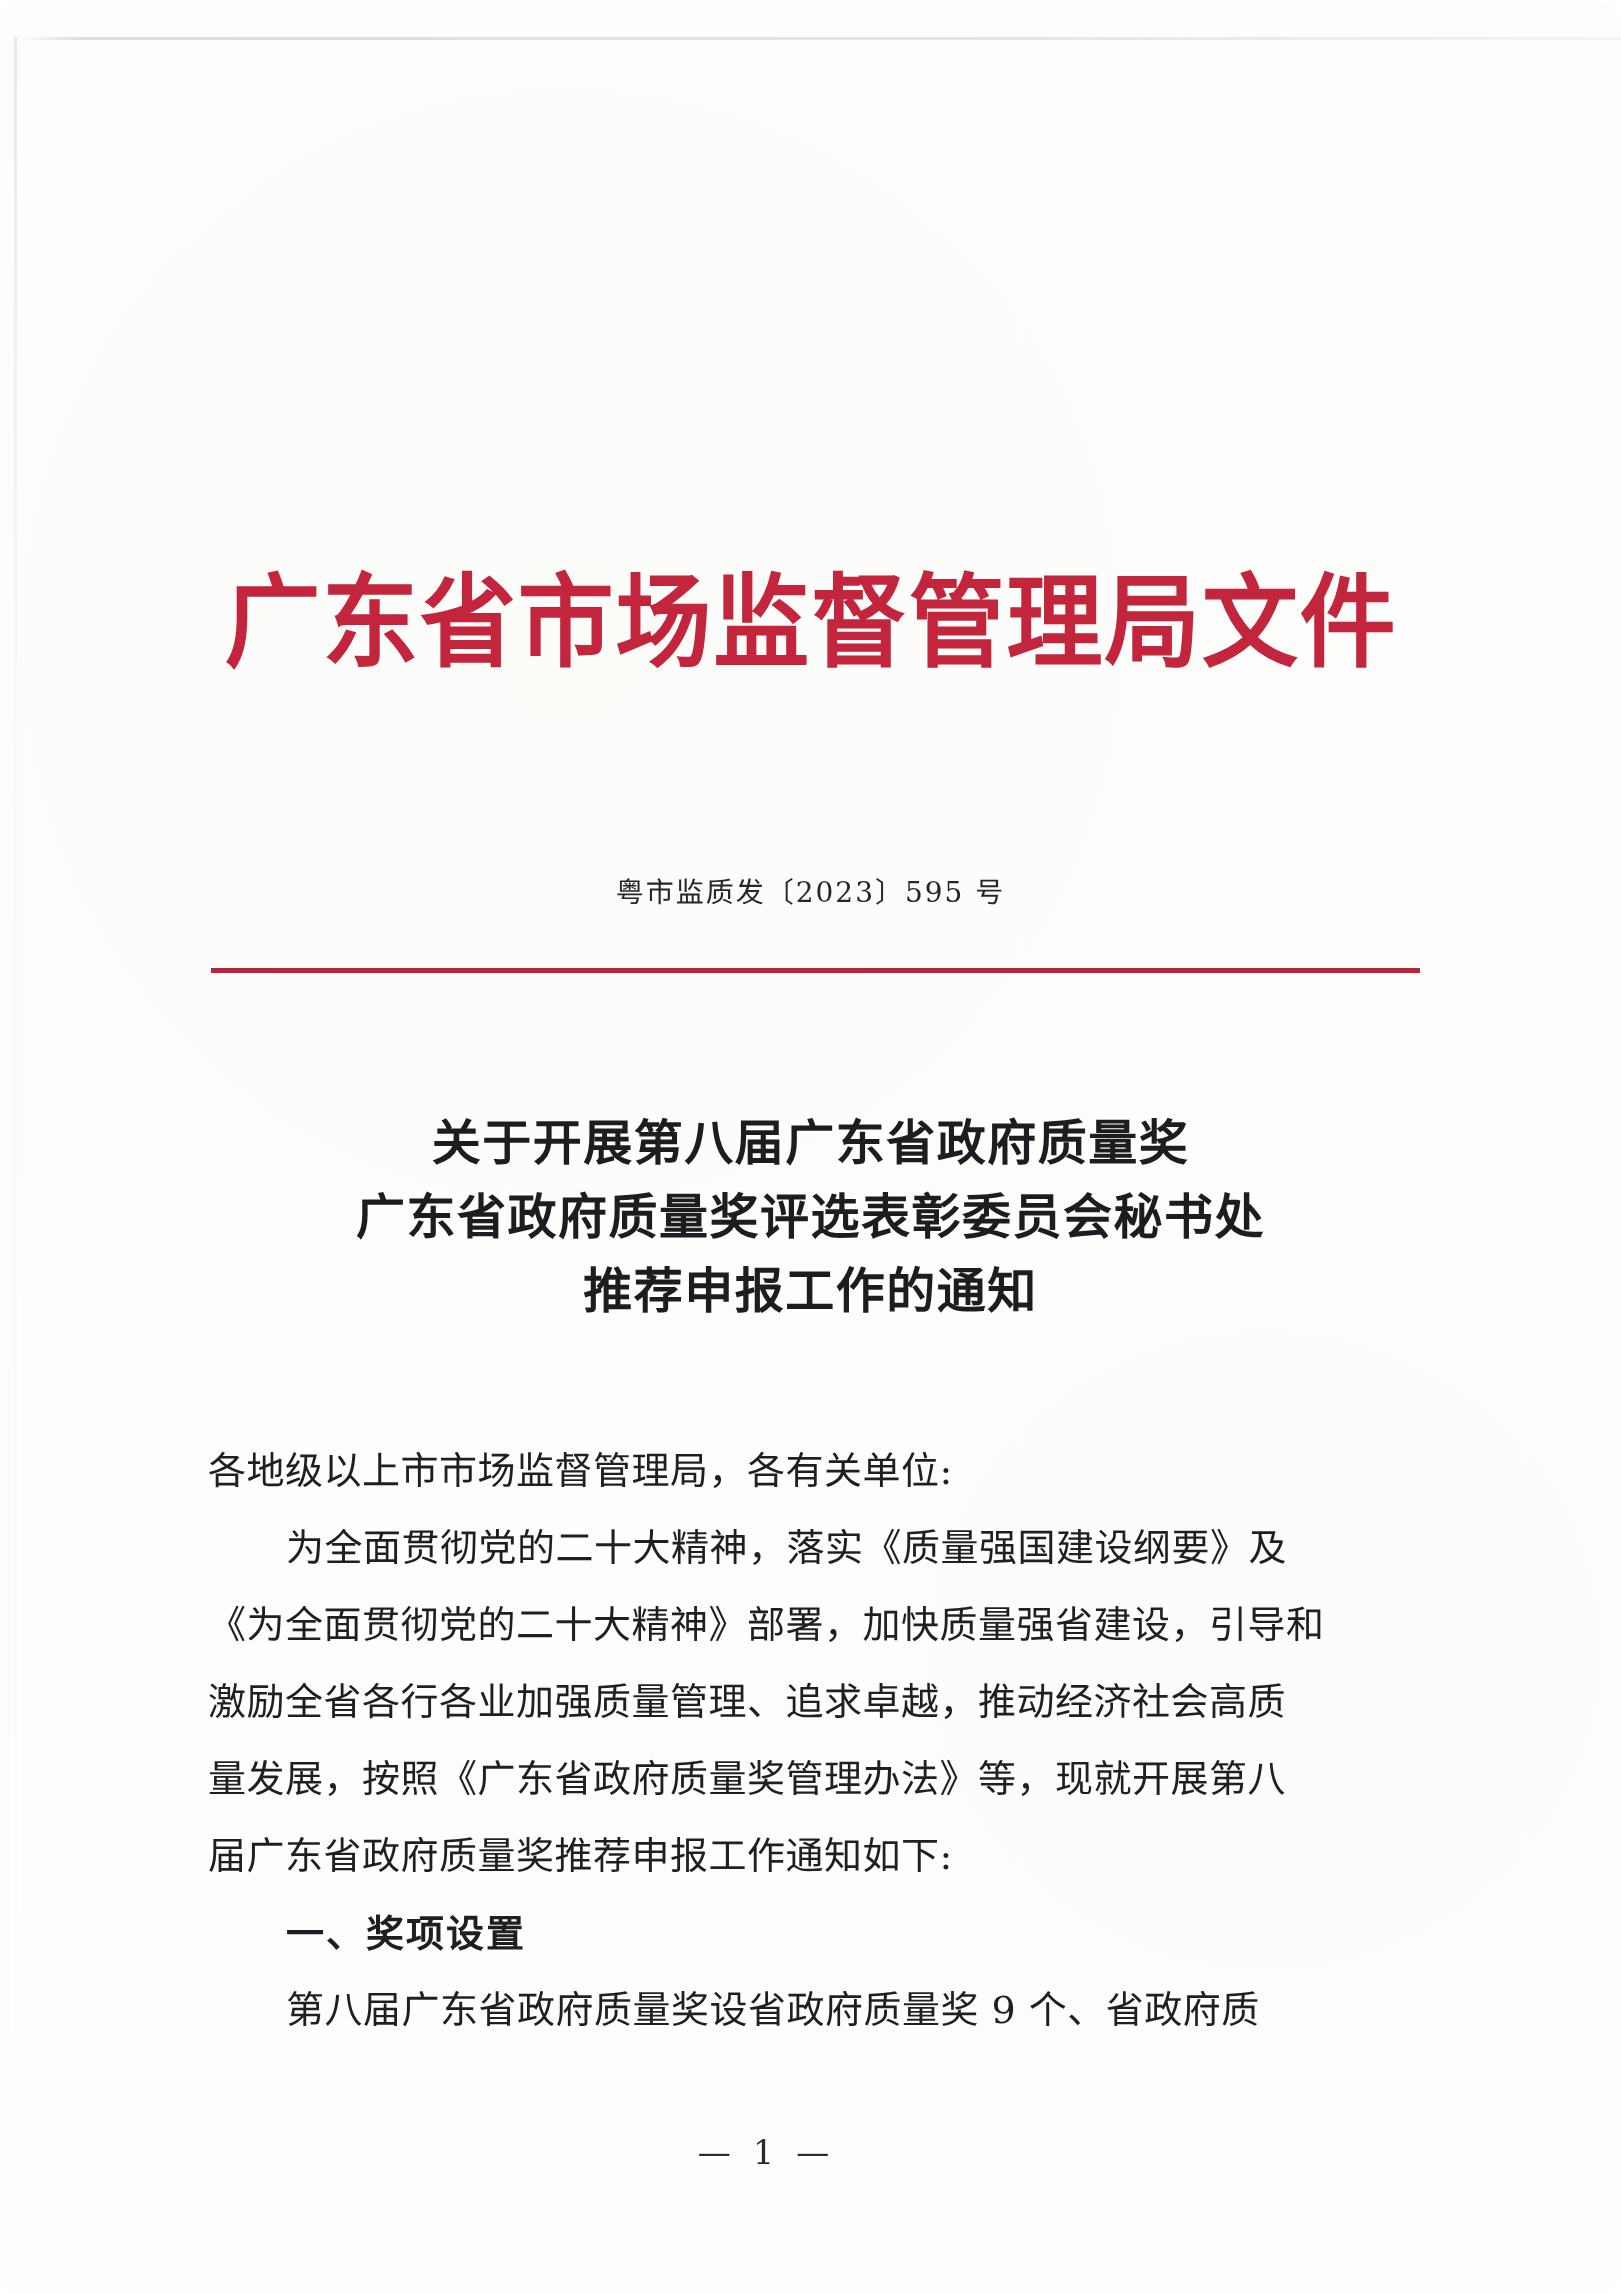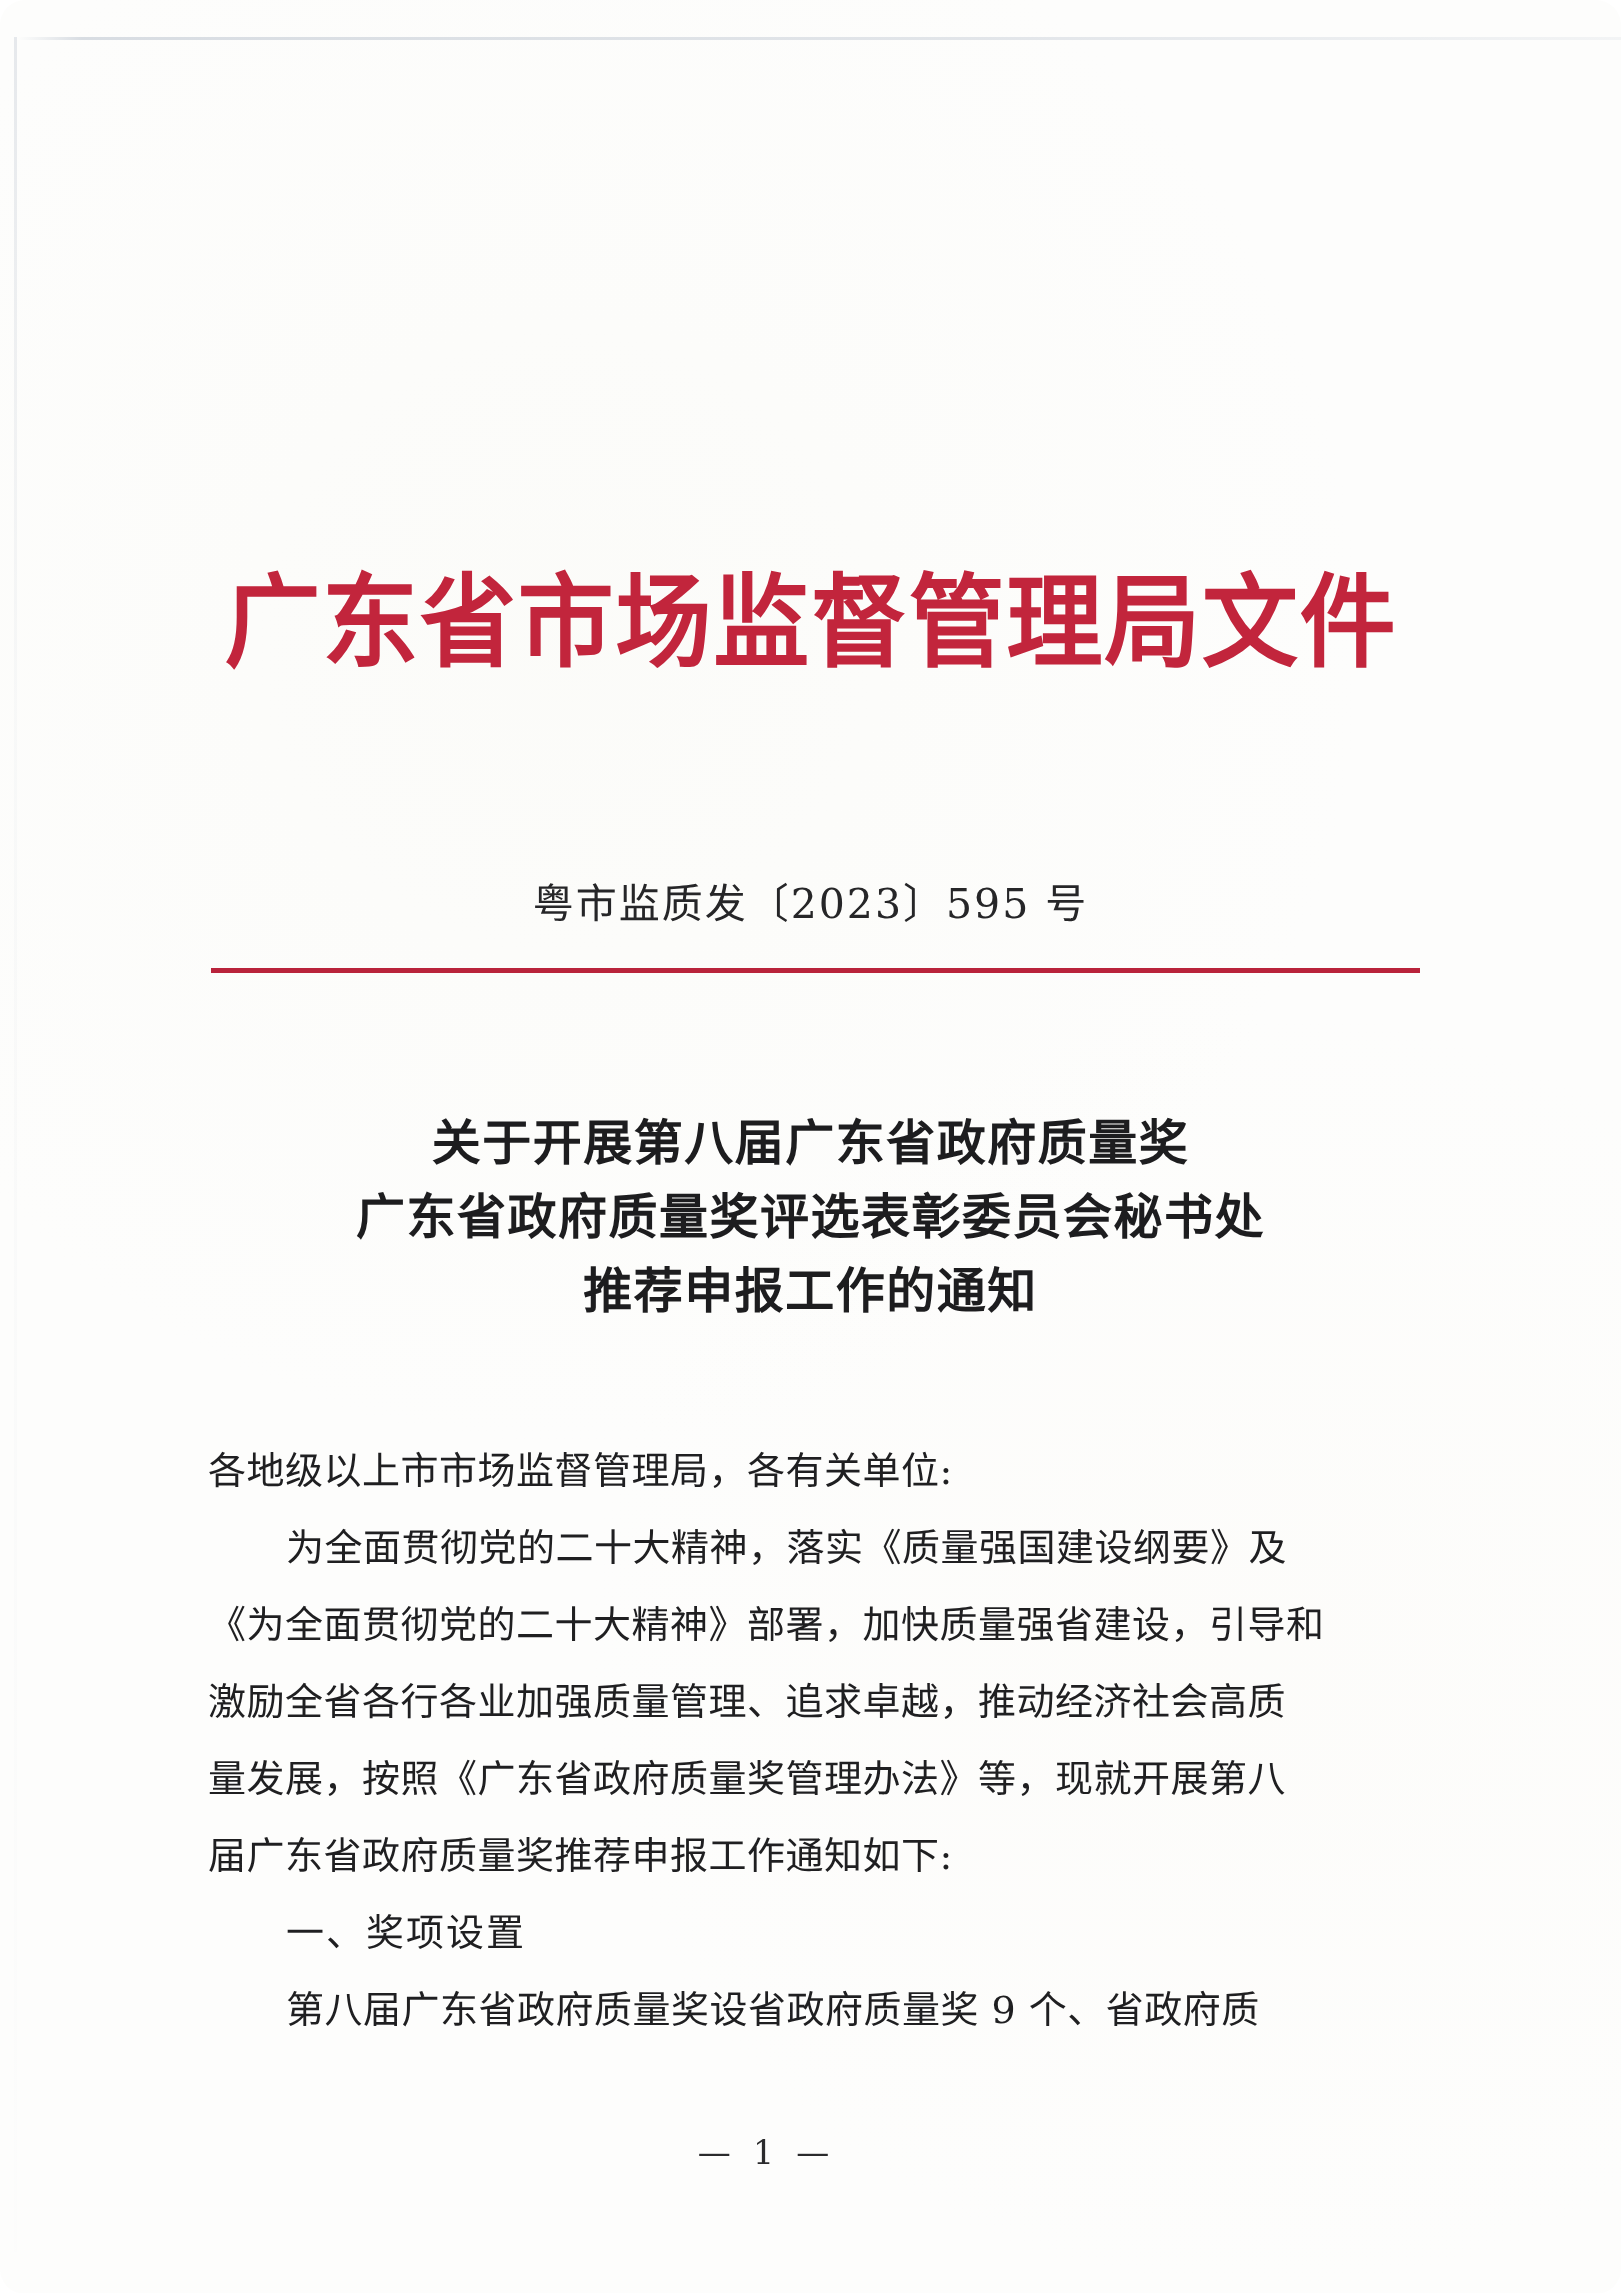--- a/index.html
+++ b/index.html
@@ -78,21 +78,21 @@
   }
 
   
   .doc-number {
     position: absolute;
     top: 870px;
     left: 0;
     width: 100%;
     text-align: center;
     font-family: "DejaVu Serif", "Liberation Serif", serif;
-    font-size: 41px;
+    font-size: 28px;
     letter-spacing: 2px;
     color: #262628;
     white-space: nowrap;
   }
 
   
   .doc-title {
     position: absolute;
     top: 1106px;
     left: 0;
@@ -121,21 +121,21 @@
     font-size: 38px;
     line-height: 77px;
     letter-spacing: 0.5px;
     color: #1f1f21;
     white-space: nowrap;
   }
   .body-line.indent {
     text-indent: 78px;
   }
   .body-line.section-head {
-    font-weight: 400;
+    font-weight: 700;
     text-indent: 78px;
     letter-spacing: 2px;
   }
 
   
   .page-footer {
     position: absolute;
     top: 2133px;
     left: 0;
     width: 100%;

